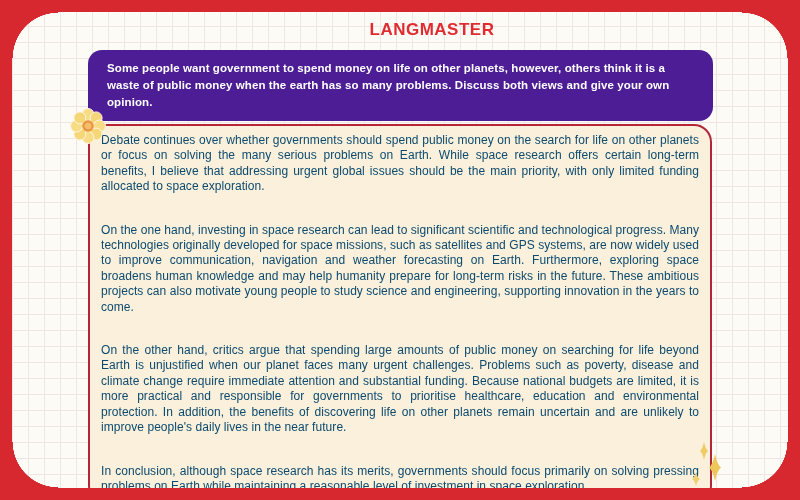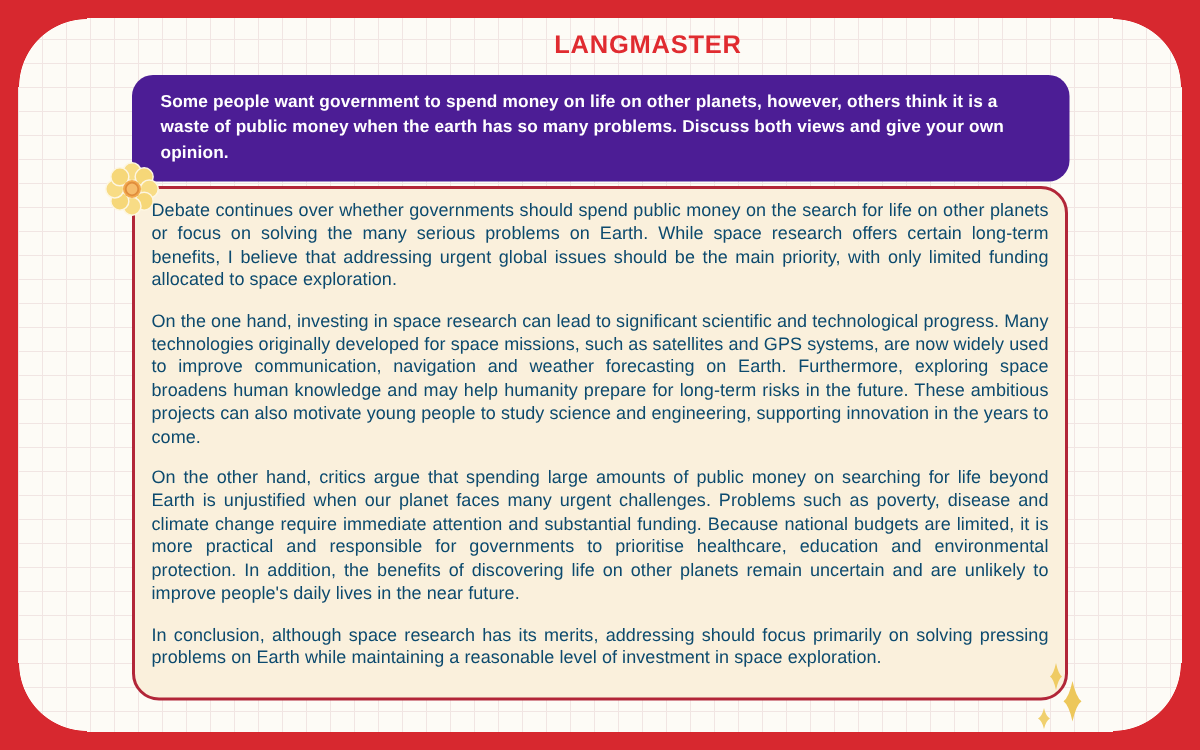--- a/index.html
+++ b/index.html
@@ -41,21 +41,21 @@
   
   .essay-card{
     position:absolute;left:88px;top:124px;width:624px;box-sizing:border-box;
     min-height:343px;background:#faf0dc;border:2px solid #b22638;
     border-radius:18px;padding:7px 11px 8px;z-index:2;
   }
   .essay-card p{
     margin:0;color:#0c4a6e;font-size:12px;line-height:15.4px;
     text-align:justify;letter-spacing:.05px;
   }
-  .essay-card p + p{margin-top:12px;}
+  .essay-card p + p{margin-top:28px;}
   
   .flower{position:absolute;left:69px;top:107px;width:38px;height:38px;z-index:4;}
   .sparkles{position:absolute;left:684px;top:441px;width:62px;height:56px;z-index:5;}
 </style>
 </head>
 <body>
 
 <div class="frame-edge frame-top"></div>
 <div class="frame-edge frame-bottom"></div>
 <div class="frame-edge frame-left"></div>
@@ -68,21 +68,21 @@
 <div class="logo">LANGMASTER</div>
 
 <div class="banner">
   <p>Some people want government to spend money on life on other planets, however, others think it is a waste of public money when the earth has so many problems. Discuss both views and give your own opinion.</p>
 </div>
 
 <div class="essay-card">
   <p>Debate continues over whether governments should spend public money on the search for life on other planets or focus on solving the many serious problems on Earth. While space research offers certain long-term benefits, I believe that addressing urgent global issues should be the main priority, with only limited funding allocated to space exploration.</p>
   <p>On the one hand, investing in space research can lead to significant scientific and technological progress. Many technologies originally developed for space missions, such as satellites and GPS systems, are now widely used to improve communication, navigation and weather forecasting on Earth. Furthermore, exploring space broadens human knowledge and may help humanity prepare for long-term risks in the future. These ambitious projects can also motivate young people to study science and engineering, supporting innovation in the years to come.</p>
   <p>On the other hand, critics argue that spending large amounts of public money on searching for life beyond Earth is unjustified when our planet faces many urgent challenges. Problems such as poverty, disease and climate change require immediate attention and substantial funding. Because national budgets are limited, it is more practical and responsible for governments to prioritise healthcare, education and environmental protection. In addition, the benefits of discovering life on other planets remain uncertain and are unlikely to improve people's daily lives in the near future.</p>
-  <p>In conclusion, although space research has its merits, addressing should focus primarily on solving pressing problems on Earth while maintaining a reasonable level of investment in space exploration.</p>
+  <p>In conclusion, although space research has its merits, governments should focus primarily on solving pressing problems on Earth while maintaining a reasonable level of investment in space exploration.</p>
 </div>
 
 <svg class="flower" viewBox="0 0 38 38" aria-hidden="true">
   <g>
     <circle cx="19" cy="7.5" r="6" fill="#f8dc85" stroke="#fdf6e2" stroke-width="1"></circle>
     <circle cx="27.1" cy="10.9" r="6" fill="#f6d778" stroke="#fdf6e2" stroke-width="1"></circle>
     <circle cx="30.5" cy="19" r="6" fill="#f8dc85" stroke="#fdf6e2" stroke-width="1"></circle>
     <circle cx="27.1" cy="27.1" r="6" fill="#f6d778" stroke="#fdf6e2" stroke-width="1"></circle>
     <circle cx="19" cy="30.5" r="6" fill="#f8dc85" stroke="#fdf6e2" stroke-width="1"></circle>
     <circle cx="10.9" cy="27.1" r="6" fill="#f6d778" stroke="#fdf6e2" stroke-width="1"></circle>

